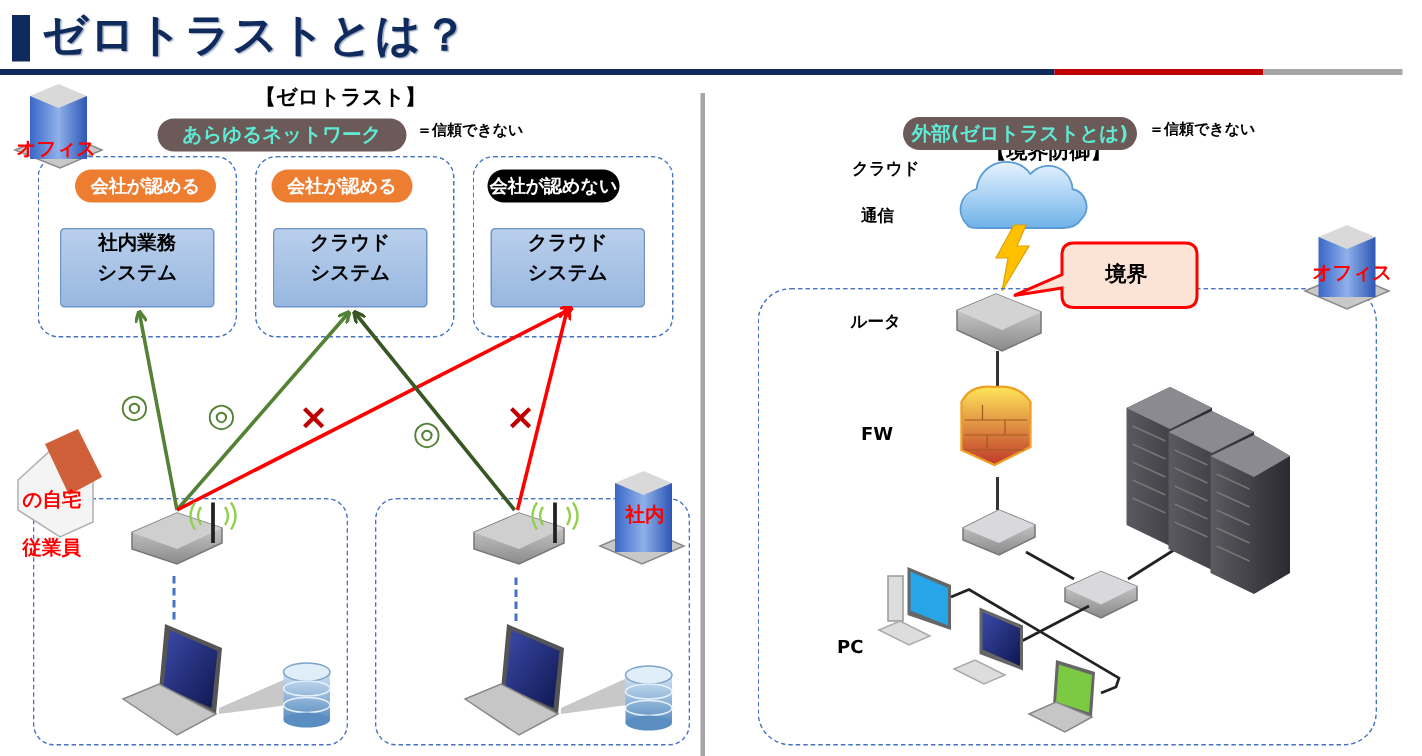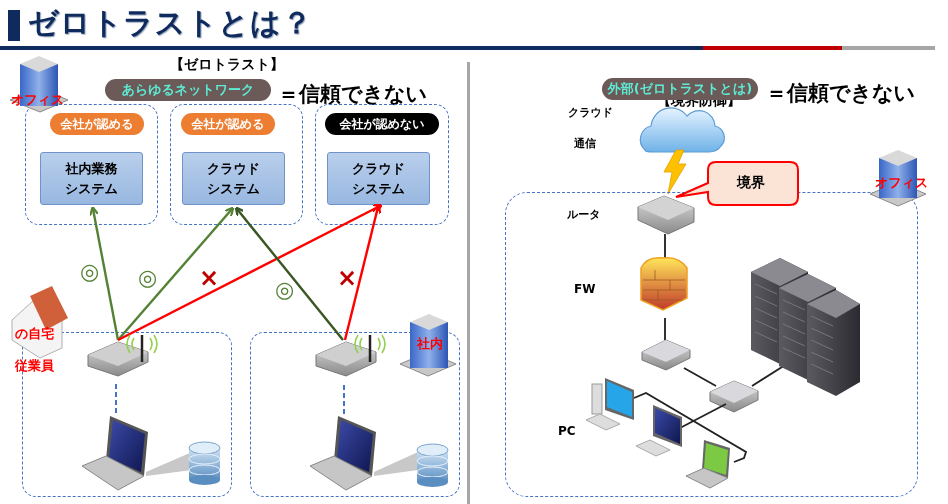--- a/index.html
+++ b/index.html
@@ -4,24 +4,24 @@
 <style>
   html,body{margin:0;padding:0;background:#fff;}
   body{width:948px;height:504px;position:relative;overflow:hidden;font-family:"DejaVu Sans","Liberation Sans",sans-serif;}
   .abs{position:absolute;}
   .title-block{left:8px;top:10px;width:12px;height:31px;background:#0f2a5c;}
   .title{left:28px;top:3px;font-size:30px;font-weight:bold;color:#0f2a5c;letter-spacing:1px;text-shadow:1px 1px 1px #9aa7bd;white-space:nowrap;}
   .hl{top:46px;height:4px;}
   .divider{left:467px;top:62px;width:3px;height:442px;background:#a6a6a6;}
   .heading{font-size:14px;font-weight:bold;color:#000;white-space:nowrap;}
   .pill{background:#6b5a57;color:#5eead4;font-size:13px;font-weight:bold;border-radius:12px;display:flex;align-items:center;justify-content:center;white-space:nowrap;}
-  .eq{font-size:21px;font-weight:bold;color:#000;white-space:nowrap;}
+  .eq{font-size:10px;font-weight:bold;color:#000;white-space:nowrap;}
   .dbox{border:1.3px dashed #4472c4;border-radius:14px;box-sizing:border-box;}
   .badge{color:#fff;font-size:12px;font-weight:bold;border-radius:11px;display:flex;align-items:center;justify-content:center;white-space:nowrap;}
-  .sys{background:linear-gradient(#b9cfec,#98b7e0);border:1px solid #6f93c9;border-radius:3px;box-sizing:border-box;display:flex;flex-direction:column;align-items:center;justify-content:center;font-size:13px;font-weight:bold;color:#000;line-height:20px;text-align:center;}
+  .sys{background:linear-gradient(#b9cfec,#98b7e0);border:1px solid #6f93c9;border-radius:3px;box-sizing:border-box;display:flex;flex-direction:column;align-items:center;justify-content:flex-start;font-size:13px;font-weight:bold;color:#000;line-height:20px;text-align:center;}
   .lbl{font-size:11px;font-weight:bold;color:#000;white-space:nowrap;}
   .redlbl{color:#ff0000;font-size:13px;font-weight:bold;line-height:15px;white-space:nowrap;}
   .callout-text{font-size:14px;font-weight:bold;color:#000;}
   svg{position:absolute;left:0;top:0;}
 </style>
 </head>
 <body>
 
 <div class="abs title-block"></div>
 <div class="abs title">ゼロトラストとは？</div>
@@ -34,21 +34,21 @@
 <div class="abs heading" style="left:170px;top:56px;">【ゼロトラスト】</div>
 <div class="abs pill" style="left:105px;top:79px;width:166px;height:22px;">あらゆるネットワーク</div>
 <div class="abs eq" style="left:278px;top:80px;">＝信頼できない</div>
 
 <div class="abs dbox" style="left:25px;top:104px;width:133px;height:121px;"></div>
 <div class="abs dbox" style="left:170px;top:104px;width:133px;height:121px;"></div>
 <div class="abs dbox" style="left:315px;top:104px;width:134px;height:121px;"></div>
 
 <div class="abs badge" style="left:50px;top:113px;width:94px;height:22px;background:#ed7d31;">会社が認める</div>
 <div class="abs badge" style="left:181px;top:113px;width:94px;height:22px;background:#ed7d31;">会社が認める</div>
-<div class="abs badge" style="left:325px;top:113px;width:114px;height:22px;background:#000;">会社が認めない</div>
+<div class="abs badge" style="left:325px;top:113px;width:88px;height:22px;background:#000;">会社が認めない</div>
 
 <div class="abs sys" style="left:40px;top:152px;width:103px;height:53px;">
   <span>社内業務</span>
   <span>システム</span>
 </div>
 <div class="abs sys" style="left:182px;top:152px;width:103px;height:53px;">
   <span>クラウド</span>
   <span>システム</span>
 </div>
 <div class="abs sys" style="left:327px;top:152px;width:103px;height:53px;">

